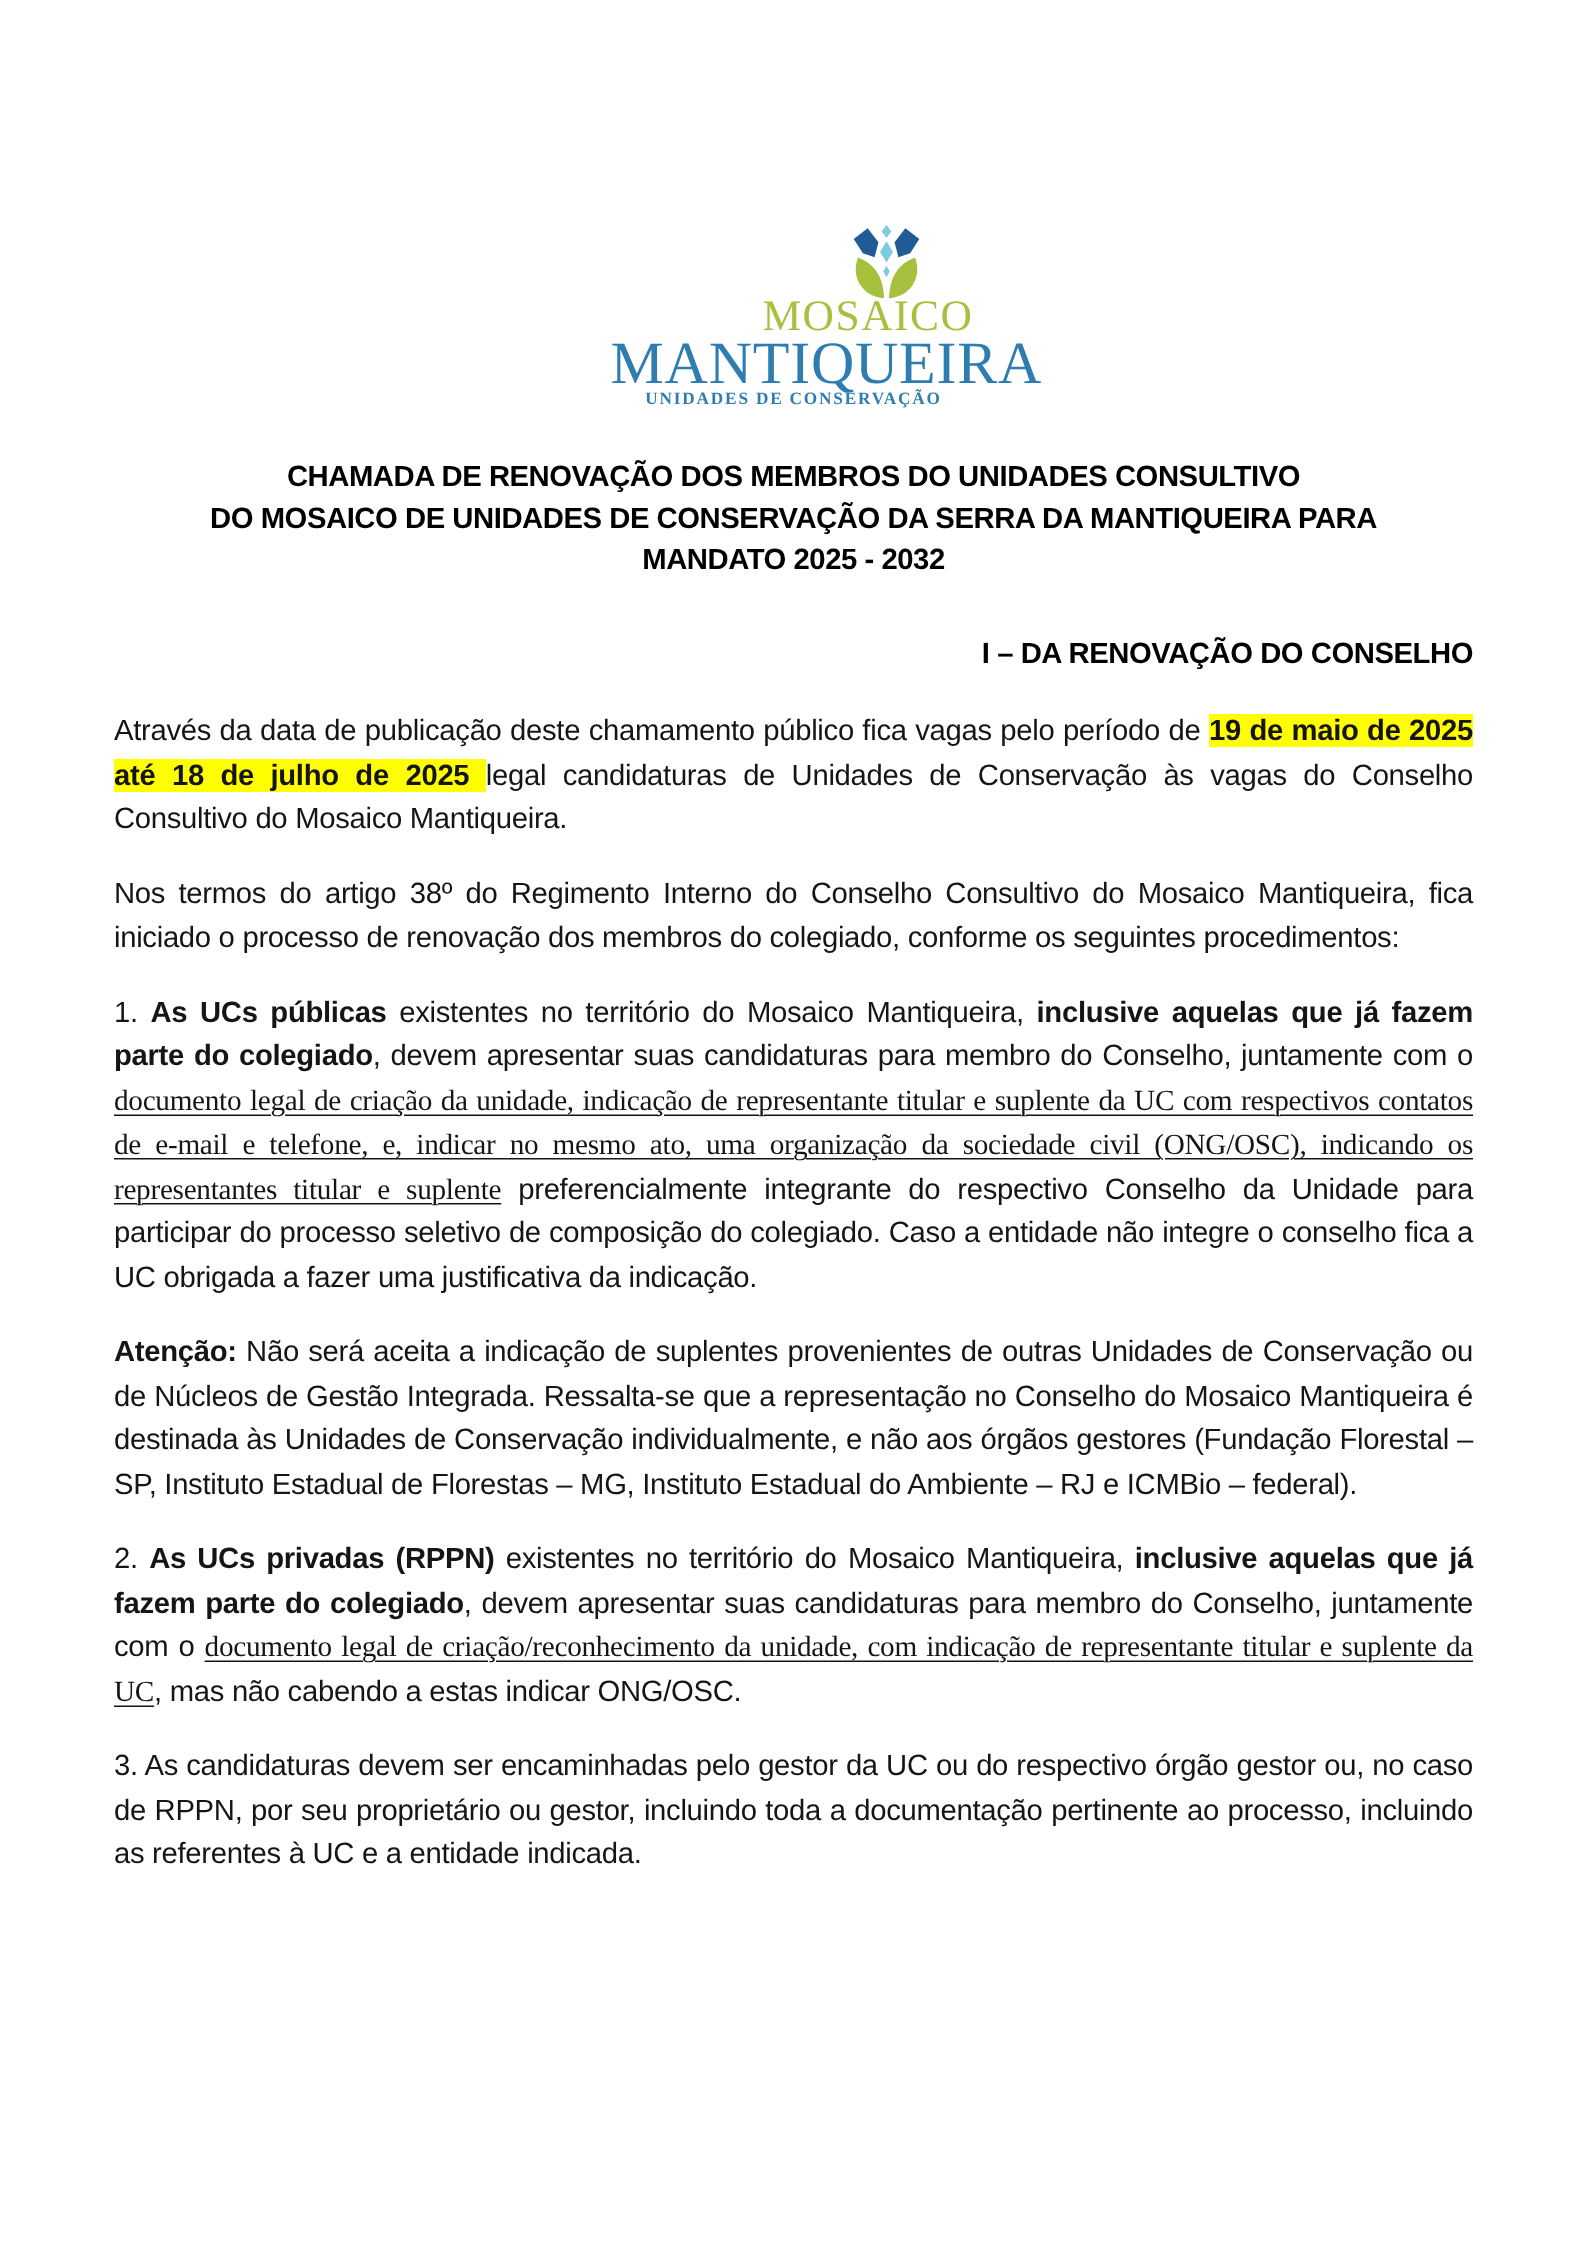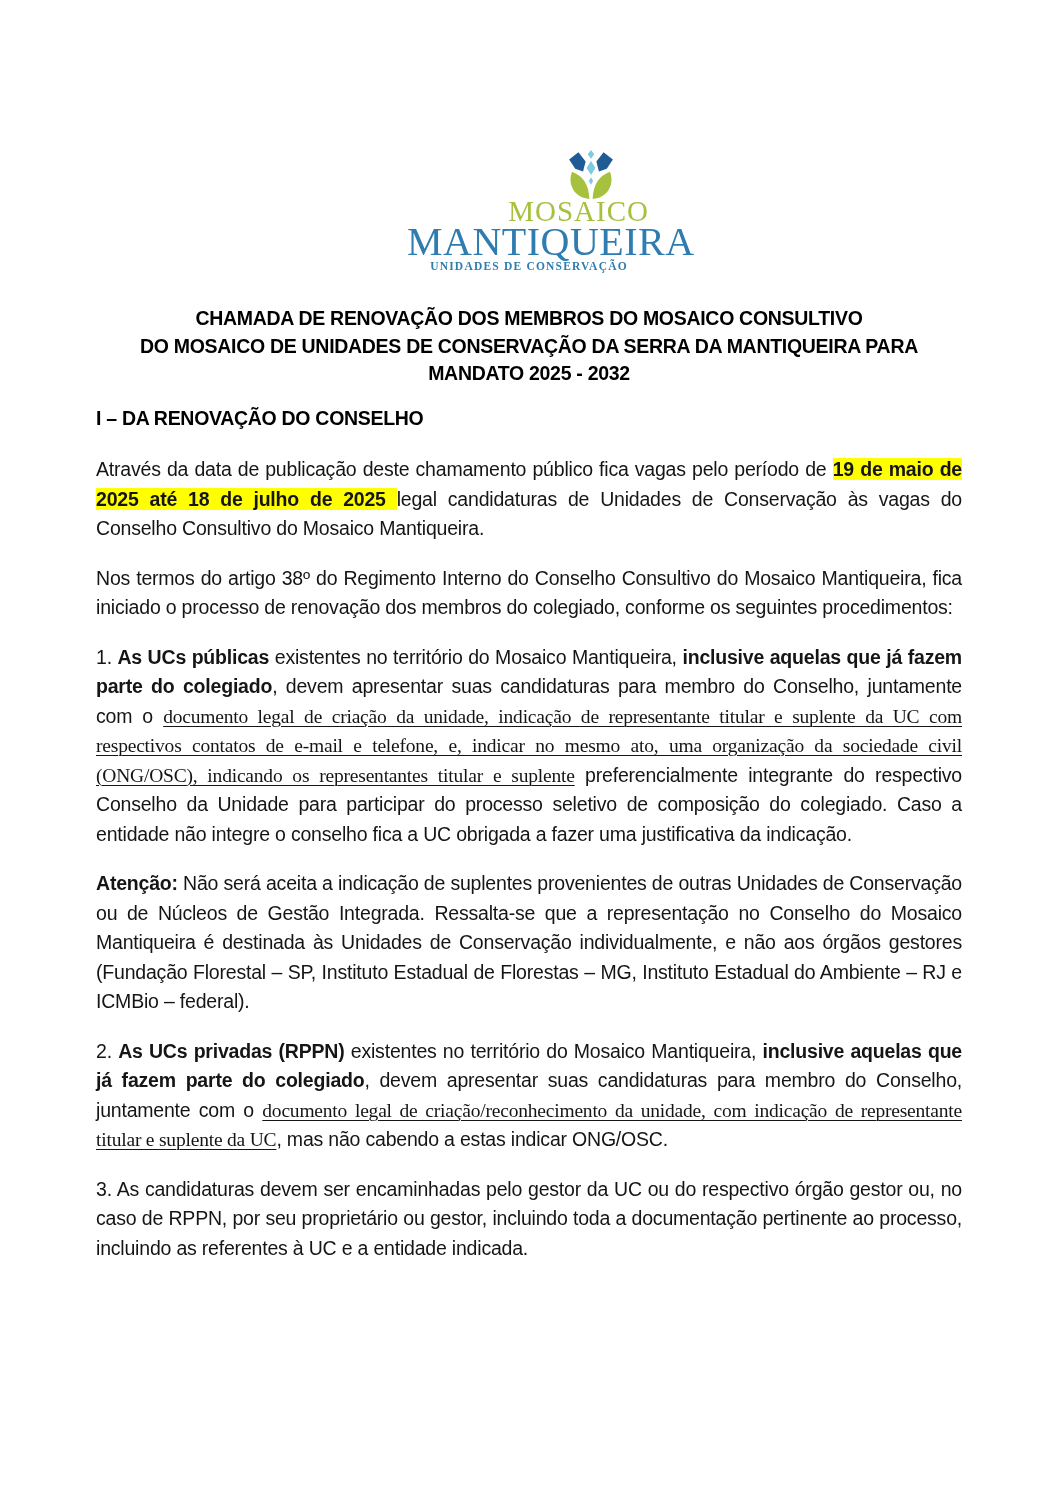--- a/index.html
+++ b/index.html
@@ -6,21 +6,21 @@
     --logo-green:#a5c13d;
     --logo-blue:#2e7cb0;
     --petal-blue:#1f5c96;
     --diamond-blue:#7ecbe0;
     --highlight:#ffff00;
   }
   html,body{margin:0;padding:0;background:#e8e8e8;}
   .page{
     width:1058px;height:1497px;background:#ffffff;margin:0 auto;
     font-family:"Liberation Sans",sans-serif;color:#151515;
-    overflow:hidden;box-sizing:border-box;padding:0 96px;
+    overflow:hidden;box-sizing:border-box;padding:0 76px;
   }
   
   .logo{margin:150px auto 0;width:244px;}
   .logo-icon{display:block;margin-left:156px;width:56px;height:50px;}
   .logo-mosaico{
     font-family:"Liberation Serif",serif;font-size:29px;line-height:28px;
     color:var(--logo-green);text-align:right;letter-spacing:1px;
     padding-right:2px;margin-top:-3px;white-space:nowrap;
   }
   .logo-mantiqueira{
@@ -32,21 +32,21 @@
     line-height:14px;color:var(--logo-blue);text-align:center;letter-spacing:1.2px;
     white-space:nowrap;margin-top:1px;
   }
   
   .doc-title{
     margin-top:32px;text-align:center;font-weight:bold;color:#000;
     font-size:19.5px;line-height:27.5px;letter-spacing:-0.3px;
   }
   .doc-title div{white-space:nowrap;}
   .section-heading{
-    margin-top:17px;text-align:left;font-weight:bold;color:#000;
+    margin-top:35px;text-align:right;font-weight:bold;color:#000;
     font-size:19.5px;line-height:27.5px;letter-spacing:-0.3px;white-space:nowrap;
   }
   
   .body-text{margin-top:3px;}
   .para{
     margin:20px 0 0 0;text-align:justify;
     font-size:19.5px;line-height:29.5px;letter-spacing:-0.2px;
   }
   .para:first-child{margin-top:23px;}
   .b{font-weight:bold;}
@@ -73,21 +73,21 @@
         <path d="M47,90 C20,88 6,64 15,40 C34,47 46,62 47,90 Z" fill="var(--logo-green)"></path>
         <path d="M53,90 C80,88 94,64 85,40 C66,47 54,62 53,90 Z" fill="var(--logo-green)"></path>
       </g>
     </svg>
     <div class="logo-mosaico">MOSAICO</div>
     <div class="logo-mantiqueira">MANTIQUEIRA</div>
     <div class="logo-tagline">UNIDADES DE CONSERVAÇÃO</div>
   </div>
 
   <div class="doc-title">
-    <div>CHAMADA DE RENOVAÇÃO DOS MEMBROS DO MOSAICO CONSULTIVO</div>
+    <div>CHAMADA DE RENOVAÇÃO DOS MEMBROS DO UNIDADES CONSULTIVO</div>
     <div>DO MOSAICO DE UNIDADES DE CONSERVAÇÃO DA SERRA DA MANTIQUEIRA PARA</div>
     <div>MANDATO 2025 - 2032</div>
   </div>
 
   <div class="section-heading">I – DA RENOVAÇÃO DO CONSELHO</div>
 
   <div class="body-text">
     <p class="para"><span>Através da data de publicação deste chamamento público fica vagas pelo período de </span><span class="b hl">19 de maio de 2025 até 18 de julho de 2025 </span><span>legal candidaturas de Unidades de Conservação às vagas do Conselho Consultivo do Mosaico Mantiqueira.</span></p>
     <p class="para"><span>Nos termos do artigo 38º do Regimento Interno do Conselho Consultivo do Mosaico Mantiqueira, fica iniciado o processo de renovação dos membros do colegiado, conforme os seguintes procedimentos:</span></p>
     <p class="para"><span>1. </span><span class="b">As UCs públicas</span><span> existentes no território do Mosaico Mantiqueira, </span><span class="b">inclusive aquelas que já fazem parte do colegiado</span><span>, devem apresentar suas candidaturas para membro do Conselho, juntamente com o </span><span class="u">documento legal de criação da unidade, indicação de representante titular e suplente da UC com respectivos contatos de e-mail e telefone, e, indicar no mesmo ato, uma organização da sociedade civil (ONG/OSC), indicando os representantes titular e suplente</span><span> preferencialmente integrante do respectivo Conselho da Unidade para participar do processo seletivo de composição do colegiado. Caso a entidade não integre o conselho fica a UC obrigada a fazer uma justificativa da indicação.</span></p>

